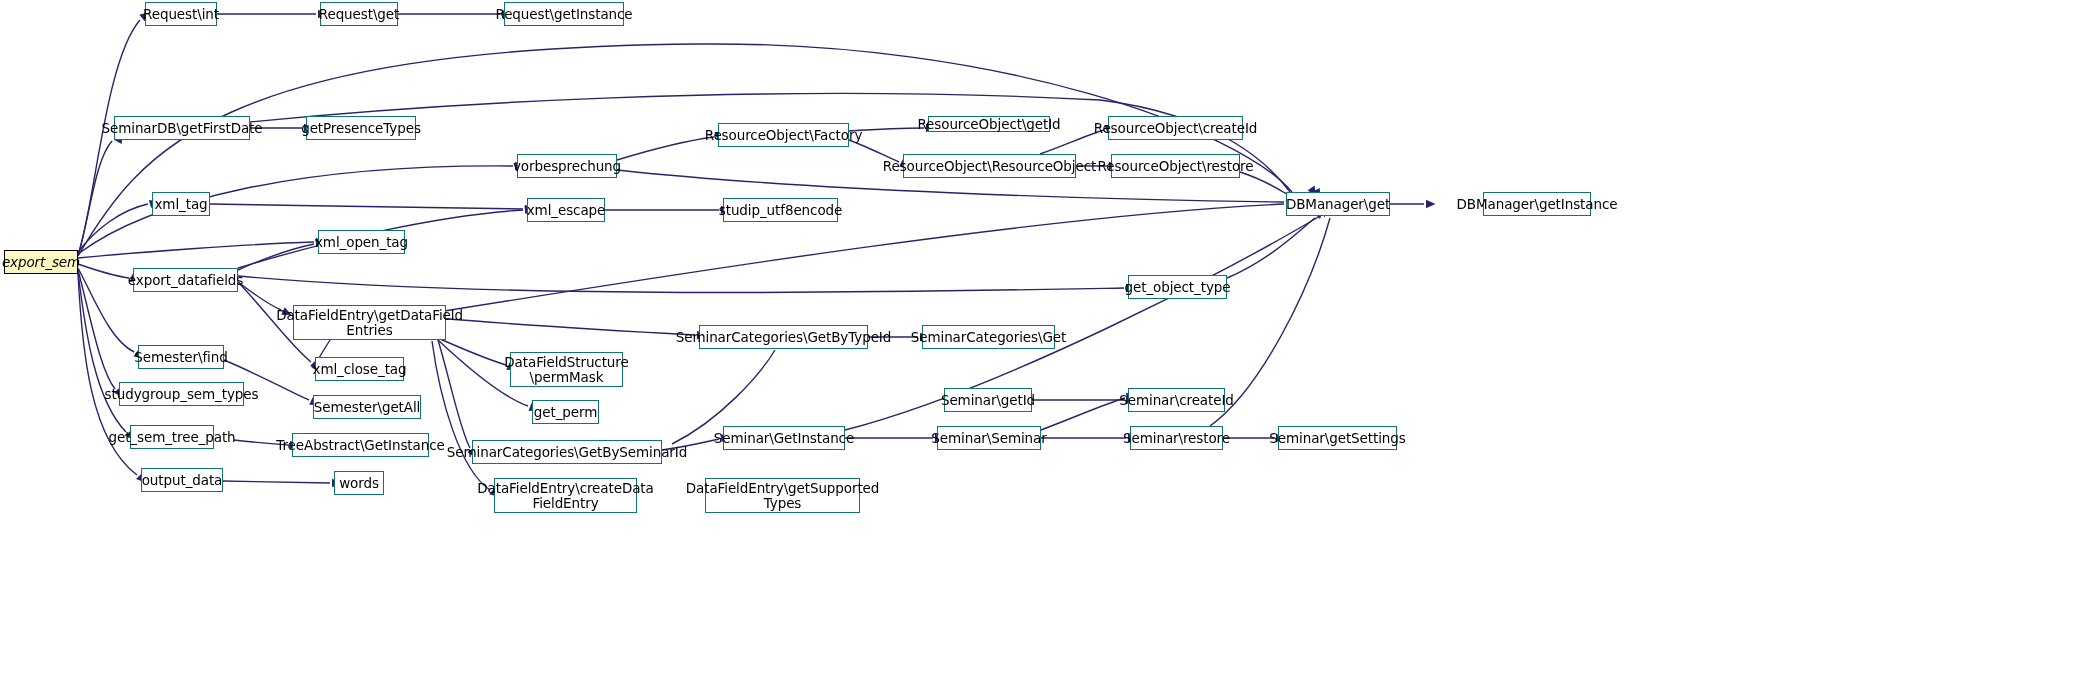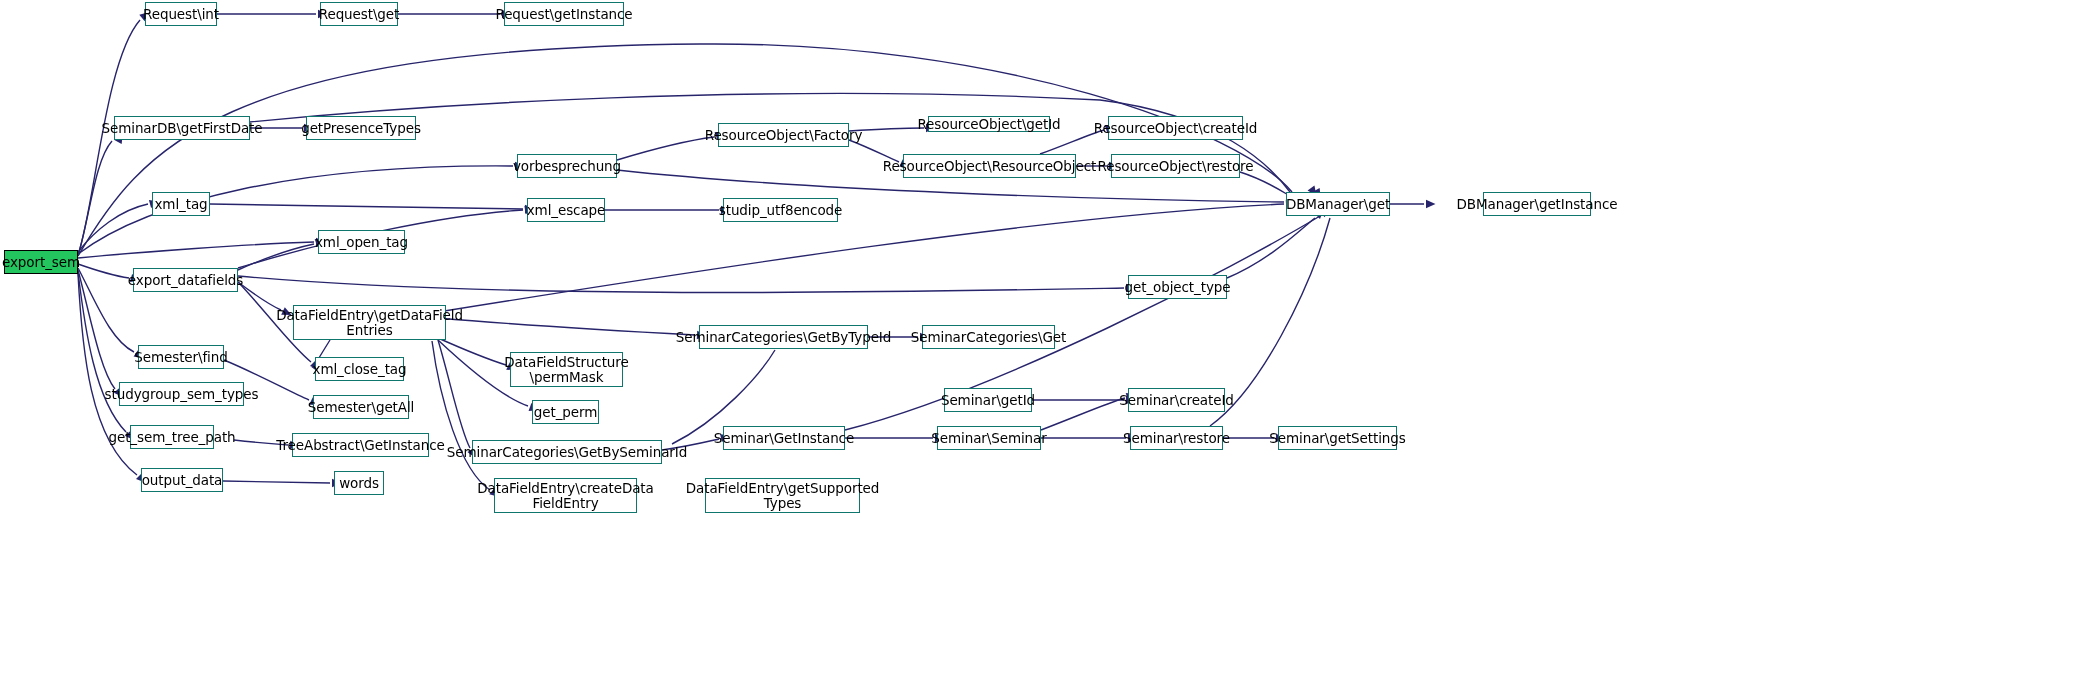--- a/index.html
+++ b/index.html
@@ -22,22 +22,23 @@
     line-height:15px;
     display:flex;
     align-items:center;
     justify-content:center;
     text-align:center;
     white-space:pre-line;
     letter-spacing:-0.1px;
     z-index:5;
   }
   .node.root{
-    background:#22c55e;
+    background:#fef9c3;
     border-color:#000000;
+    font-style:italic;
   }
 </style>
 </head>
 <body>
 
 <div id="canvas">
   <svg id="edges" xmlns="http://www.w3.org/2000/svg">
       <path d="M78,255 C95,205 105,60 140,20" fill="none" stroke="#27246b" stroke-width="1.4"></path>
       <polygon points="0,-4.2 9.5,0 0,4.2" fill="#27246b" transform="translate(142,18) rotate(-40)"></polygon>
       <path d="M78,256 C140,150 220,48 700,44 C1000,41 1240,130 1292,192" fill="none" stroke="#27246b" stroke-width="1.4"></path>
@@ -163,21 +164,21 @@
     <div class="node" style="left: 1128px; top: 275px; width: 99px; height: 24px;">get_object_type</div>
     <div class="node" style="left: 293px; top: 305px; width: 153px; height: 35px;">DataFieldEntry\getDataField
 Entries</div>
     <div class="node" style="left: 699px; top: 325px; width: 169px; height: 24px;">SeminarCategories\GetByTypeId</div>
     <div class="node" style="left: 922px; top: 325px; width: 133px; height: 24px;">SeminarCategories\Get</div>
     <div class="node" style="left: 138px; top: 345px; width: 86px; height: 24px;">Semester\find</div>
     <div class="node" style="left: 510px; top: 352px; width: 113px; height: 35px;">DataFieldStructure
 \permMask</div>
     <div class="node" style="left: 315px; top: 357px; width: 89px; height: 24px;">xml_close_tag</div>
     <div class="node" style="left: 119px; top: 382px; width: 125px; height: 24px;">studygroup_sem_types</div>
-    <div class="node" style="left: 313px; top: 395px; width: 96px; height: 24px;">Semester\getAll</div>
+    <div class="node" style="left: 313px; top: 395px; width: 108px; height: 24px;">Semester\getAll</div>
     <div class="node" style="left: 944px; top: 388px; width: 88px; height: 24px;">Seminar\getId</div>
     <div class="node" style="left: 1128px; top: 388px; width: 97px; height: 24px;">Seminar\createId</div>
     <div class="node" style="left: 532px; top: 400px; width: 67px; height: 24px;">get_perm</div>
     <div class="node" style="left: 130px; top: 425px; width: 84px; height: 24px;">get_sem_tree_path</div>
     <div class="node" style="left: 292px; top: 433px; width: 137px; height: 24px;">TreeAbstract\GetInstance</div>
     <div class="node" style="left: 723px; top: 426px; width: 122px; height: 24px;">Seminar\GetInstance</div>
     <div class="node" style="left: 937px; top: 426px; width: 104px; height: 24px;">Seminar\Seminar</div>
     <div class="node" style="left: 1130px; top: 426px; width: 93px; height: 24px;">Seminar\restore</div>
     <div class="node" style="left: 1278px; top: 426px; width: 119px; height: 24px;">Seminar\getSettings</div>
     <div class="node" style="left: 472px; top: 440px; width: 190px; height: 24px;">SeminarCategories\GetBySeminarId</div>

